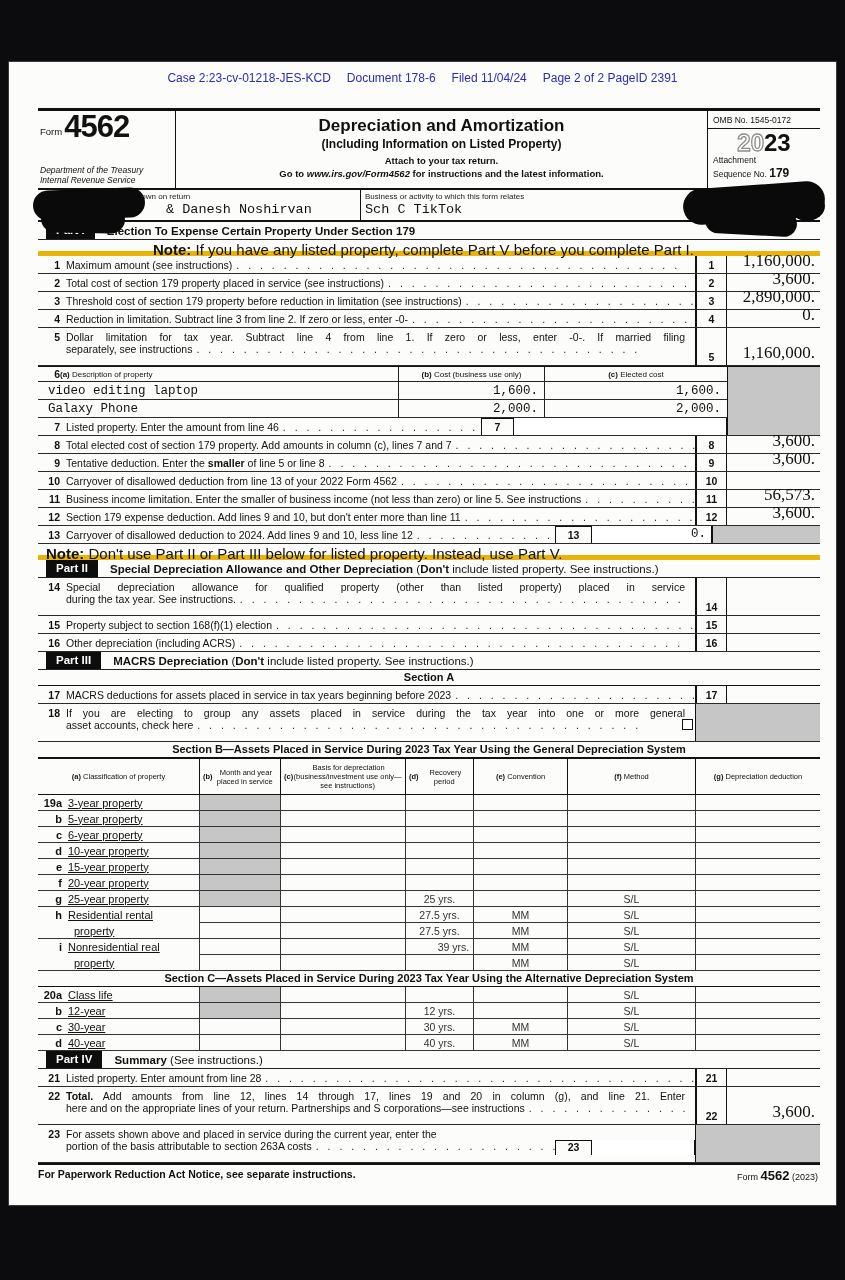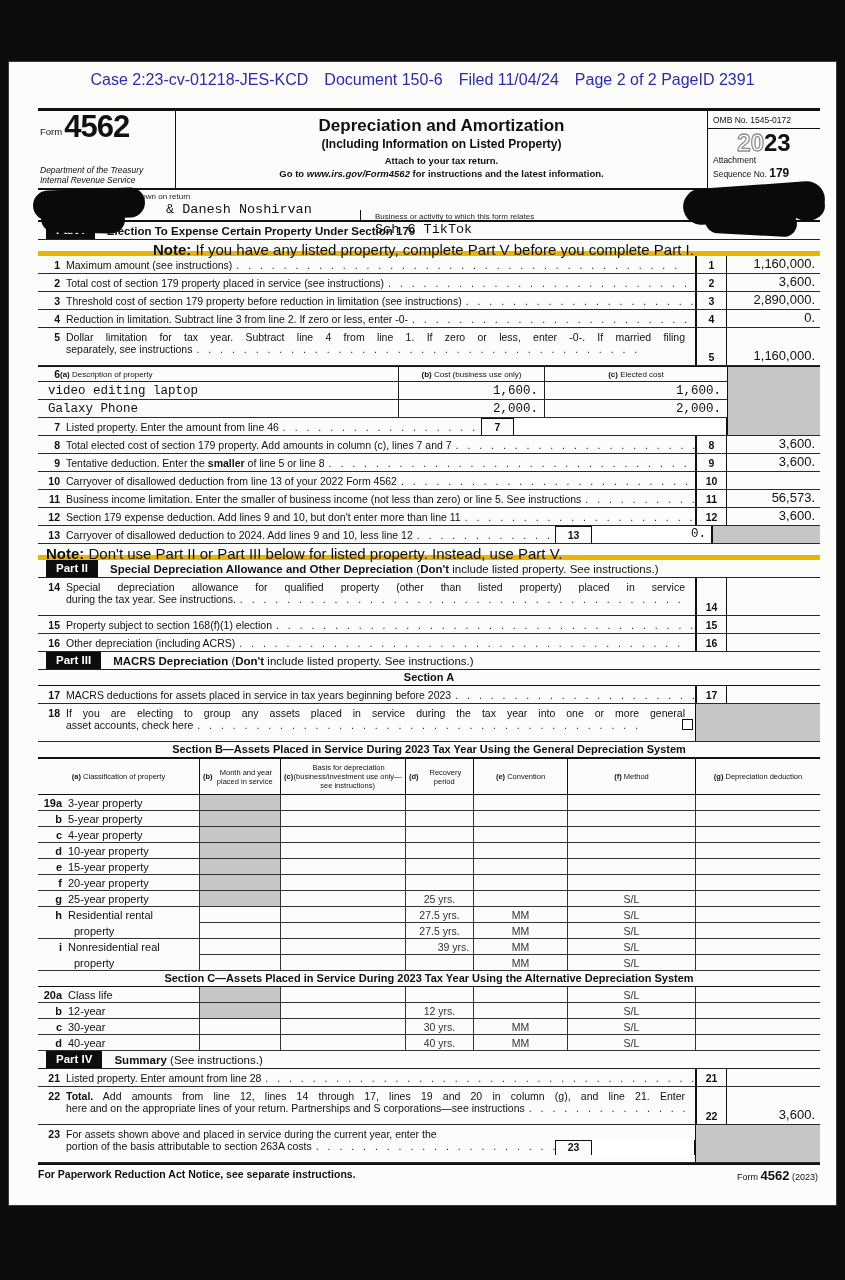--- a/index.html
+++ b/index.html
@@ -1,19 +1,19 @@
 <!DOCTYPE html>
 <html><head>
 <meta charset="utf-8">
 <style>
   *{box-sizing:border-box;margin:0;padding:0;}
   html,body{width:845px;height:1280px;background:#0c0c0e;overflow:hidden;}
   body{font-family:"Liberation Sans","DejaVu Sans",sans-serif;color:#111;position:relative;}
   .page{position:absolute;left:9px;top:62px;width:827px;height:1143px;background:#fcfcfb;outline:1px solid #3a3a3c;}
-  .court{position:absolute;top:9px;left:0;width:100%;display:flex;justify-content:center;gap:16px;font-size:16px;color:#2b2bb4;}
+  .court{position:absolute;top:9px;left:0;width:100%;display:flex;justify-content:center;gap:16px;font-size:12px;color:#2b2bb4;}
   .content{position:absolute;left:29px;top:0;width:782px;}
   .b{font-weight:bold;}
   .bi{font-weight:bold;font-style:italic;}
   
   .hdrbox{margin-top:46px;display:flex;border-top:3px solid #111;border-bottom:2px solid #111;height:82px;}
   .hdr-left{width:137px;display:flex;flex-direction:column;padding:3px 4px 2px 2px;}
   .formword{font-size:9.5px;align-self:flex-end;margin-bottom:3px;}
   .formnum{font-size:31px;font-weight:bold;line-height:.85;letter-spacing:-1px;}
   .formrow{display:flex;align-items:flex-end;gap:2px;}
   .dept{margin-top:auto;font-size:8.5px;line-height:1.25;font-style:italic;}
@@ -28,21 +28,21 @@
   .yr-o{color:#fff;-webkit-text-stroke:1.3px #8d8d8d;}
   .att{font-size:8.5px;padding-left:5px;line-height:1.3;}
   .attno{font-weight:bold;font-size:12px;}
   
   .namerow{display:flex;height:32px;border-bottom:2.5px solid #111;}
   .cell-name{width:322px;}
   .slab{font-size:8px;padding-top:2px;color:#222;}
   .cell-name .slab{padding-left:62px;}
   .sval{font-family:"Liberation Mono","DejaVu Sans Mono",monospace;font-size:13.5px;padding-top:1px;}
   .cell-name .sval{padding-left:128px;}
-  .cell-biz{flex:1;border-left:1.5px solid #111;padding-left:14px;margin-top:20px;}
+  .cell-biz{flex:1;border-left:1.5px solid #111;padding-left:4px;}
   .cell-id{width:120px;border-left:1.5px solid #111;}
   
   .partbar{display:flex;height:18px;border-bottom:1px solid #222;align-items:stretch;}
   .tab{background:#0d0d0d;color:#fff;font-weight:bold;font-size:11.5px;padding:2px 10px 0 10px;margin-left:8px;}
   .ptitle{font-size:11.5px;padding:2.5px 0 0 12px;white-space:nowrap;}
   .note{font-size:15px;height:16px;border-bottom:5px solid #eab308;padding-top:1px;}
   .note-ind{padding-left:115px;}
   .note-flush{padding-left:8px;}
   
   .fl{display:flex;align-items:stretch;border-bottom:1px solid #2a2a2a;font-size:10.5px;height:18px;}
@@ -50,21 +50,21 @@
   .fl-n{width:22px;text-align:right;padding:3px 0 0 0;font-weight:bold;flex:none;}
   .fl-gap{width:6px;flex:none;}
   .fl-lab{flex:1;display:flex;padding-top:3px;overflow:hidden;min-width:0;}
   .fl-lab2{flex:1;display:flex;flex-direction:column;padding-top:3px;min-width:0;}
   .l2{display:flex;overflow:hidden;}
   .just{text-align:justify;text-align-last:justify;padding-right:10px;}
   .labtext{white-space:nowrap;}
   .dots{flex:1;overflow:hidden;white-space:nowrap;padding:0 4px;color:#222;min-width:0;}
   .dots::after{content:".  .  .  .  .  .  .  .  .  .  .  .  .  .  .  .  .  .  .  .  .  .  .  .  .  .  .  .  .  .  .  .  .  .  .  .  .  .";letter-spacing:3px;}
   .fl-box{width:32px;flex:none;border-left:2px solid #111;border-right:1px solid #111;font-weight:bold;display:flex;align-items:flex-end;justify-content:center;padding-bottom:2px;}
-  .fl-amt{width:93px;flex:none;display:flex;align-items:flex-end;justify-content:flex-end;padding:0 5px 2px 0;font-family:Liberation Sans, sans-serif;font-size:13px;}
+  .fl-amt{width:93px;flex:none;display:flex;align-items:flex-end;justify-content:flex-end;padding:0 5px 2px 0;font-family:Liberation Serif, serif;font-size:17px;}
   .ibox{flex:none;border:1px solid #111;border-bottom:none;font-weight:bold;display:flex;align-items:flex-end;justify-content:center;padding-bottom:2px;}
   .wbox{flex:none;background:#fff;border-right:1px solid #111;display:flex;align-items:flex-end;justify-content:flex-end;font-family:"Liberation Mono","DejaVu Sans Mono",monospace;font-size:12.5px;padding:0 5px 2px 0;}
   .gray{background:#c6c6c6;flex:none;border-left:1px solid #111;}
   .graycol{width:125px;background:#c6c6c6;flex:none;border-left:1px solid #111;}
   .chk{width:11px;height:11px;border:1.3px solid #111;flex:none;align-self:flex-end;margin:0 2px 2px 0;background:#fff;}
   
   .t6{display:flex;border-top:1.5px solid #111;}
   .t6-main{width:689px;}
   .t6-hdr{display:flex;height:15px;border-bottom:1px solid #222;font-size:8px;align-items:center;}
   .t6a{width:360px;display:flex;align-items:center;}
@@ -80,39 +80,39 @@
   
   .sect{height:16px;text-align:center;font-weight:bold;font-size:11px;border-bottom:1px solid #111;padding-top:1px;}
   
   .mt-hdr{display:flex;height:36px;font-size:7.5px;border-bottom:1px solid #111;}
   .mh{border-left:1px solid #111;display:flex;align-items:center;justify-content:center;text-align:center;line-height:1.2;padding:0 3px;}
   .mh:first-child{border-left:none;}
   .mr{display:flex;height:16px;font-size:11px;}
   .mc{border-left:1px solid #333;border-bottom:1px solid #333;display:flex;align-items:center;justify-content:center;color:#333;font-size:10.5px;}
   .mc.first{border-left:none;justify-content:flex-start;color:#111;font-size:11px;}
   .mc.first .rnum{width:30px;text-align:right;font-weight:bold;padding-right:6px;flex:none;}
-  .mc.first .rlab{white-space:nowrap;}
+  .mc.first .rlab{white-space:nowrap;text-decoration:underline;}
   .mc.cont{padding-left:36px;}
   .mc.nb{border-bottom:1px solid transparent;}
   .mc.sh{background:#c6c6c6;}
   
   .foot{display:flex;justify-content:space-between;border-top:2px solid #111;padding-top:3px;font-size:10.5px;height:20px;}
   .foot-right{font-size:9px;padding-right:2px;}
   .foot-num{font-weight:bold;font-size:13px;}
   
   .blob{position:absolute;z-index:6;}
   .blob div{position:absolute;background:#0a0a0a;}
 </style>
 </head>
 <body>
 
 <div class="page">
   <div class="court">
     <span>Case 2:23-cv-01218-JES-KCD</span>
-    <span>Document 150-6</span>
+    <span>Document 178-6</span>
     <span>Filed 11/04/24</span>
     <span>Page 2 of 2 PageID 2391</span>
   </div>
 
   <div class="content">
 
     <div class="hdrbox">
       <div class="hdr-left">
         <div class="formrow">
           <span class="formword">Form</span>
@@ -415,21 +415,21 @@
           <div class="mc sh" style="width: 81px;"></div>
           <div class="mc" style="width: 125px;"></div>
           <div class="mc" style="width: 68px;"></div>
           <div class="mc" style="width: 94px;"></div>
           <div class="mc" style="width: 128px;"></div>
           <div class="mc" style="width: 125px;"></div>
         </div>
         <div class="mr">
           <div class="mc first" style="width: 161px;">
             <span class="rnum">c</span>
-            <span class="rlab">4-year property</span>
+            <span class="rlab">6-year property</span>
           </div>
           <div class="mc sh" style="width: 81px;"></div>
           <div class="mc" style="width: 125px;"></div>
           <div class="mc" style="width: 68px;"></div>
           <div class="mc" style="width: 94px;"></div>
           <div class="mc" style="width: 128px;"></div>
           <div class="mc" style="width: 125px;"></div>
         </div>
         <div class="mr">
           <div class="mc first" style="width: 161px;">

